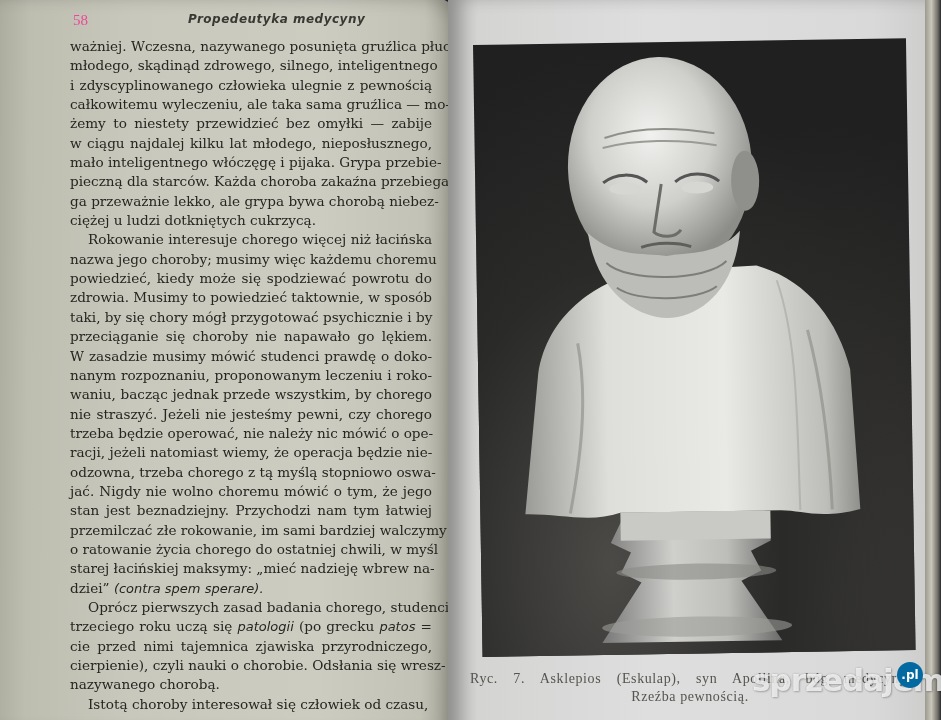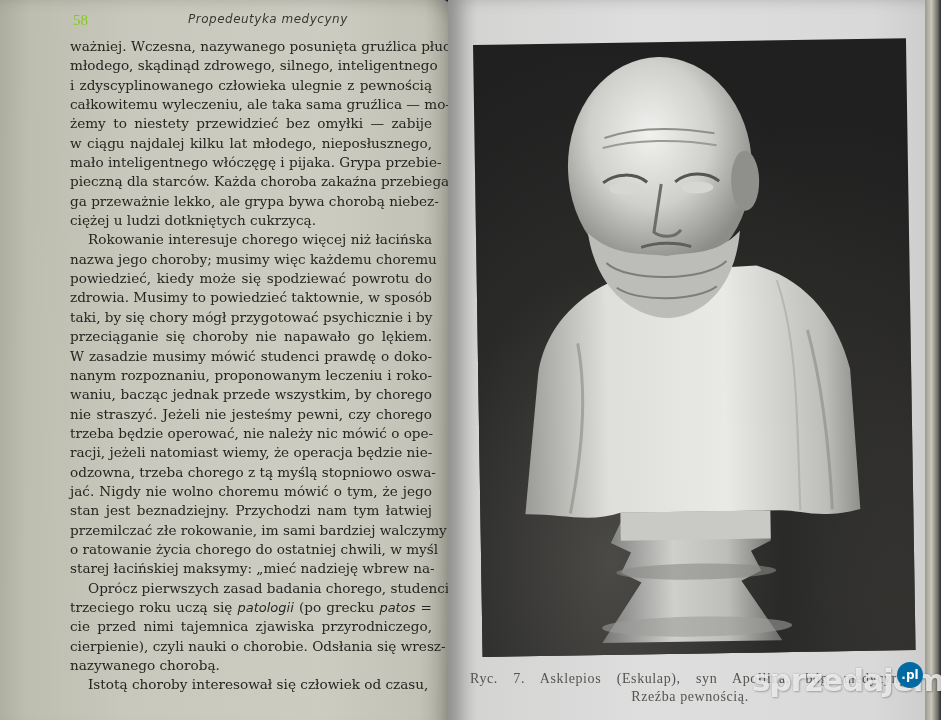--- a/index.html
+++ b/index.html
@@ -16,25 +16,25 @@
     
     .page-left {
       position: absolute; left: -10px; top: -4px; width: 470px; height: 740px;
       background: linear-gradient(90deg, #a9a99b 0%, #bdbdb0 8%, #c9c8bc 30%, #cdccc1 70%, #c3c2b6 92%, #9e9e92 100%);
       border-top-right-radius: 30px;
       transform: rotate(0.4deg);
       box-shadow: inset -10px 0 18px rgba(0,0,0,0.25);
     }
     .page-number {
       position: absolute; left: 0; top: 0;
-      font-family: "Liberation Serif", serif; font-size: 15px; color: #84cc16;
+      font-family: "Liberation Serif", serif; font-size: 15px; color: #ec4899;
     }
     .running-title {
       position: absolute; left: 115px; top: 0;
-      font-family: "DejaVu Sans", sans-serif; font-style: italic; font-size: 12px; color: #3a3833; letter-spacing: 0.5px;
+      font-family: "DejaVu Sans", sans-serif; font-style: italic; font-size: 12px; color: #3a3833; letter-spacing: 0.5px; font-weight: bold;
     }
     .body-text {
       position: absolute; left: 70px; top: 37px; width: 362px;
       font-family: "DejaVu Serif", serif; font-size: 13.6px; line-height: 19.35px; color: #262521;
       text-align: justify;
     }
     .body-text .line { display: block; white-space: nowrap; text-align-last: justify; }
     .body-text .line.last { text-align-last: left; }
     .body-text .line.indent { padding-left: 18px; }
     .body-text em { font-family: "DejaVu Sans", sans-serif; font-style: italic; font-size: 13px; }
@@ -113,20 +113,21 @@
       <span class="line">waniu, bacząc jednak przede wszystkim, by chorego</span>
       <span class="line">nie straszyć. Jeżeli nie jesteśmy pewni, czy chorego</span>
       <span class="line">trzeba będzie operować, nie należy nic mówić o ope-</span>
       <span class="line">racji, jeżeli natomiast wiemy, że operacja będzie nie-</span>
       <span class="line">odzowna, trzeba chorego z tą myślą stopniowo oswa-</span>
       <span class="line">jać. Nigdy nie wolno choremu mówić o tym, że jego</span>
       <span class="line">stan jest beznadziejny. Przychodzi nam tym łatwiej</span>
       <span class="line">przemilczać złe rokowanie, im sami bardziej walczymy</span>
       <span class="line">o ratowanie życia chorego do ostatniej chwili, w myśl</span>
       <span class="line">starej łacińskiej maksymy: „mieć nadzieję wbrew na-</span>
+      <span class="line last"><span>dziei”</span> <em>(contra spem sperare).</em></span>
       <span class="line indent">Oprócz pierwszych zasad badania chorego, studenci</span>
       <span class="line"><span>trzeciego roku uczą się</span> <em>patologii</em><span> (po grecku </span><em>patos</em><span> =</span></span>
       <span class="line">cie przed nimi tajemnica zjawiska przyrodniczego,</span>
       <span class="line">cierpienie), czyli nauki o chorobie. Odsłania się wresz-</span>
       <span class="line last">nazywanego chorobą.</span>
       <span class="line indent last">Istotą choroby interesował się człowiek od czasu,</span>
     </div>
   </div>
 
   <div class="page-right"></div>

